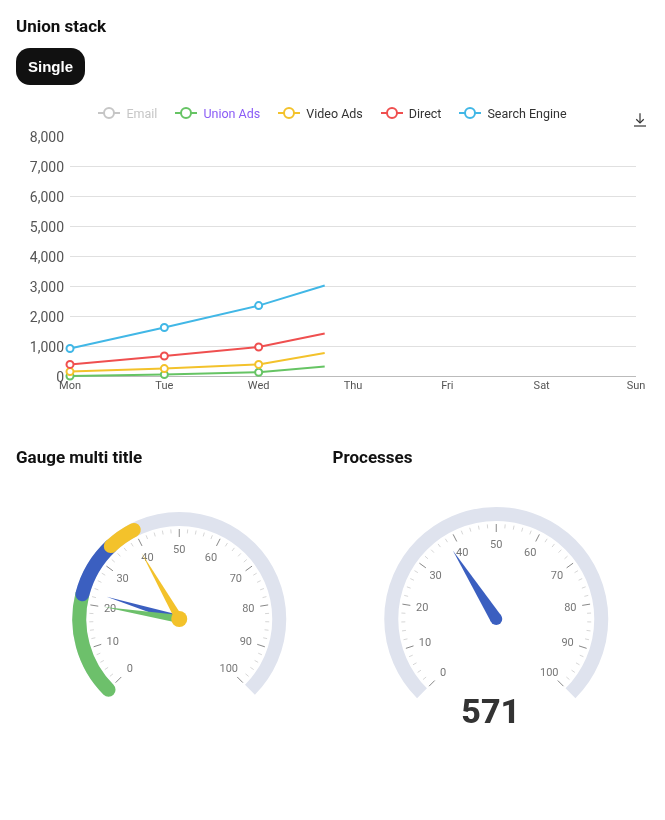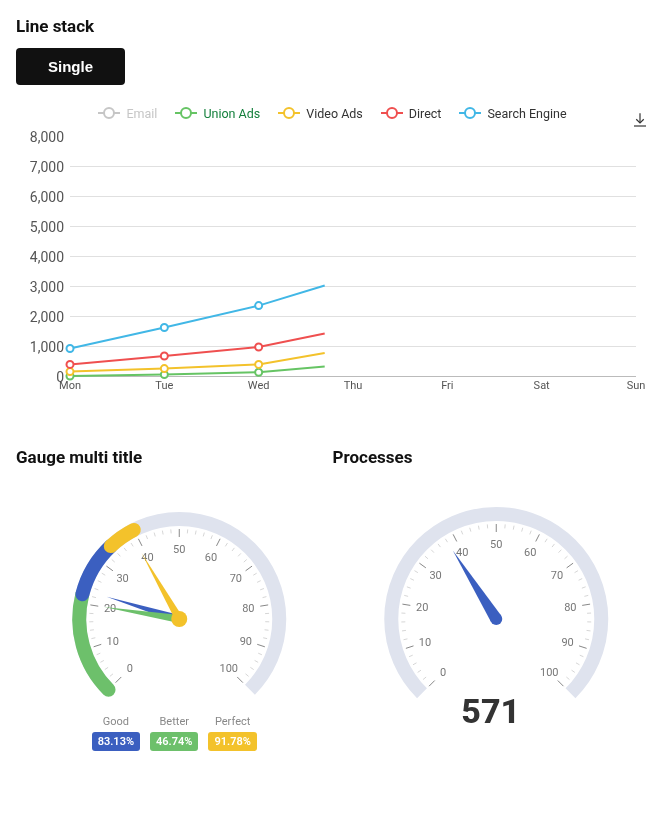--- a/index.html
+++ b/index.html
@@ -1,18 +1,18 @@
 <!DOCTYPE html>
 <html><head>
 <meta charset="utf-8">
 <style>
   html,body{margin:0;padding:0;font-family:-apple-system,BlinkMacSystemFont,"Segoe UI",Roboto,Helvetica,Arial,sans-serif;color:#111;background:#fff;}
   .page{width:665px;box-sizing:border-box;padding:12px 16px;}
   h2{font-size:17px;font-weight:700;margin:4px 0 12px 0;}
-  .btn{display:inline-block;background:#111;color:#fff;border-radius:4px;padding:10px 32px;font-size:15px;font-weight:600;border:none;cursor:pointer;}
+  .btn{display:inline-block;background:#111;color:#fff;border-radius:14px;padding:10px 12px;font-size:15px;font-weight:600;border:none;cursor:pointer;}
   .chart-wrap{position:relative;margin-top:16px;}
   .legend{display:flex;gap:18px;justify-content:center;font-size:12.5px;color:#333;align-items:center;height:24px;margin-top:8px;}
   .legend .item{display:inline-flex;align-items:center;gap:6px;cursor:pointer;}
   .legend .item.muted{color:#bbb;}
   .lg-dot{width:22px;height:12px;position:relative;display:inline-block;}
   .lg-dot::before{content:"";position:absolute;left:0;right:0;top:5px;height:2px;background:currentColor;}
   .lg-dot::after{content:"";position:absolute;left:50%;top:50%;width:8px;height:8px;border:2px solid currentColor;border-radius:50%;background:#fff;transform:translate(-50%,-50%);}
   .dl-icon{position:absolute;right:0;top:10px;color:#333;cursor:pointer;}
   .plot{position:relative;width:620px;height:260px;margin-top:12px;}
   .y-axis{position:absolute;left:0;top:0;bottom:20px;width:54px;}
@@ -34,39 +34,39 @@
   .big-val{font-size:34px;font-weight:800;text-align:center;position:absolute;left:0;right:0;bottom:28px;color:#333;}
   .tick-text{font-size:11px;fill:#777;}
 </style>
 </head>
 <body>
 <div class="page">
 
 
 
 
-<h2>Line stack</h2>
+<h2>Union stack</h2>
 <button class="btn">Single</button>
 
 <div class="chart-wrap">
   <span class="dl-icon">
     <svg width="18" height="18" viewBox="0 0 24 24" fill="none" stroke="currentColor" stroke-width="1.6">
           <path d="M12 3v12"></path>
           <path d="M7 11l5 5 5-5"></path>
           <path d="M4 20h16"></path>
         </svg>
   </span>
   <div class="legend" id="legend">
         <span class="item muted" style="color: rgb(198, 198, 198);">
           <span class="lg-dot"></span>
           <span style="color: rgb(198, 198, 198);">Email</span>
         </span>
         <span class="item" style="color: rgb(102, 196, 100);">
           <span class="lg-dot"></span>
-          <span style="color: #15803d;">Union Ads</span>
+          <span style="color: #8b5cf6;">Union Ads</span>
         </span>
         <span class="item" style="color: rgb(243, 194, 43);">
           <span class="lg-dot"></span>
           <span style="color: rgb(51, 51, 51);">Video Ads</span>
         </span>
         <span class="item" style="color: rgb(239, 79, 79);">
           <span class="lg-dot"></span>
           <span style="color: rgb(51, 51, 51);">Direct</span>
         </span>
         <span class="item" style="color: rgb(65, 183, 230);">
@@ -188,25 +188,20 @@
             <line x1="218.63961030678928" y1="203.63961030678928" x2="212.9827560572969" y2="197.98275605729688" stroke="#888" stroke-width="1"></line>
             <text x="204.49747468305833" y="193.49747468305833" text-anchor="middle" class="tick-text">100</text>
             <path d="M 84.28932188134523 210.71067811865476 A 100 100 0 0 1 58.14168388713689 115.13101128351451" stroke="#6dc06b" stroke-width="14" fill="none" stroke-linecap="round"></path>
             <path d="M 58.14168388713689 115.13101128351451 A 100 100 0 0 1 86.54528940713116 67.10313725785882" stroke="#3b5fc0" stroke-width="14" fill="none" stroke-linecap="round"></path>
             <path d="M 86.54528940713116 67.10313725785882 A 100 100 0 0 1 109.60095002604533 50.89934758116321" stroke="#f3c22b" stroke-width="14" fill="none" stroke-linecap="round"></path>
             <path d="M 153.8238386990708 143.82317205919333 L 82.3597308753269 117.65293528234491 L 156.1761613009292 136.17682794080667 Z" fill="#3b5fc0"></path>
             <path d="M 154.3742621398391 143.95075336238054 L 79.93568611476954 128.11098065694244 L 155.62573786016094 136.04924663761946 Z" fill="#6dc06b"></path>
             <path d="M 151.52547394224723 141.98183467372962 L 117.34514119913703 73.98400490269746 L 158.47452605775277 138.01816532627038 Z" fill="#f3c22b"></path>
             <circle cx="155" cy="140" r="8" fill="#f3c22b"></circle>
           </svg>
-      <div class="gauge-labels" id="gaugeLabels">
-            <div class="glabel"><div class="t">Good</div><div class="v" style="background: rgb(59, 95, 192);">83.13%</div></div>
-            <div class="glabel"><div class="t">Better</div><div class="v" style="background: rgb(109, 192, 107);">46.74%</div></div>
-            <div class="glabel"><div class="t">Perfect</div><div class="v" style="background: rgb(243, 194, 43);">91.78%</div></div>
-          </div>
     </div>
   </div>
   <div class="panel">
     <h2>Processes</h2>
     <div class="gauge-box">
       <svg id="gauge2" width="100%" height="230" viewBox="0 0 300 230">
             <path d="M 80.7537879754125 214.24621202458746 A 105 105 0 1 1 229.2462120245875 214.24621202458746" stroke="#dfe3ee" stroke-width="14" fill="none"></path>
             <line x1="87.82485578727797" y1="207.175144212722" x2="93.48171003677035" y2="201.51828996322962" stroke="#888" stroke-width="1"></line>
             <text x="101.96699141100893" y="197.03300858899107" text-anchor="middle" class="tick-text">0</text>
             <line x1="81.80124193630002" y1="200.5552790261255" x2="84.88329490740318" y2="198.00558306713077" stroke="#bbb" stroke-width="0.6"></line>

